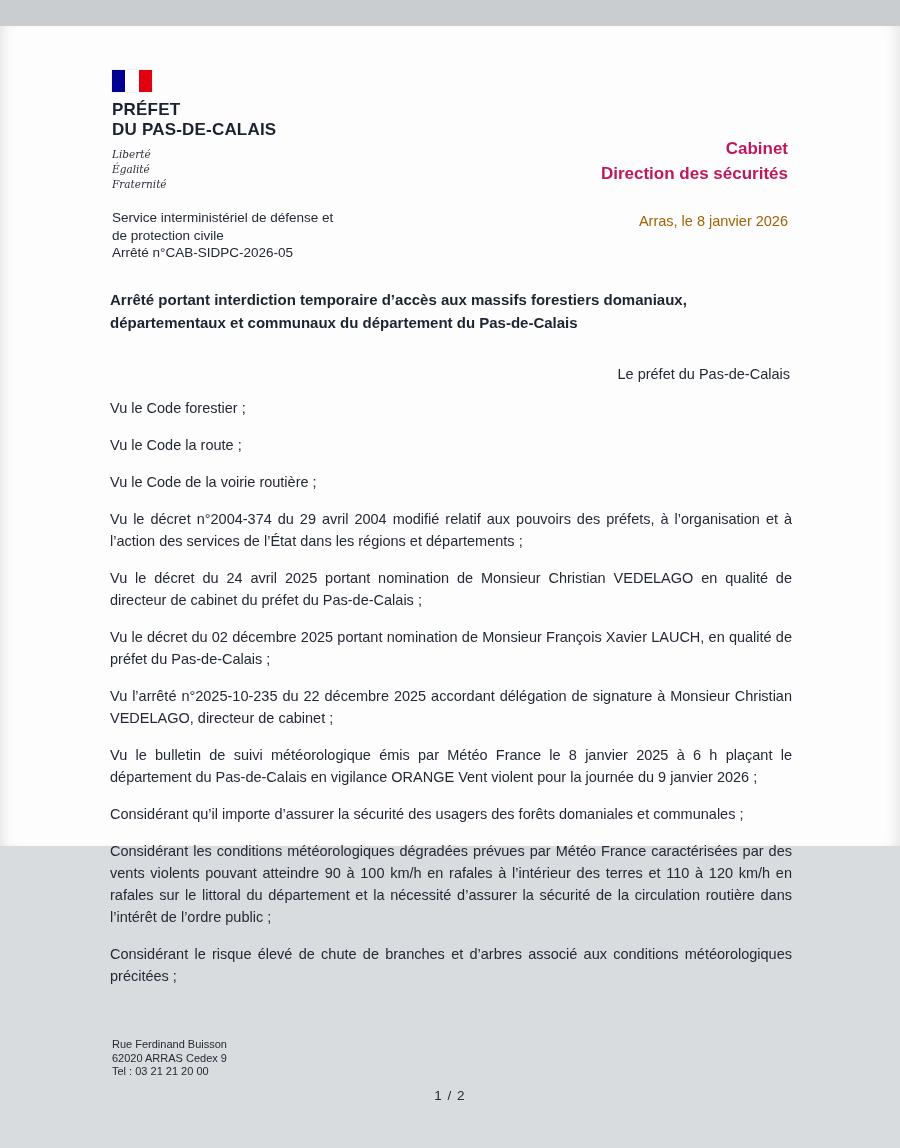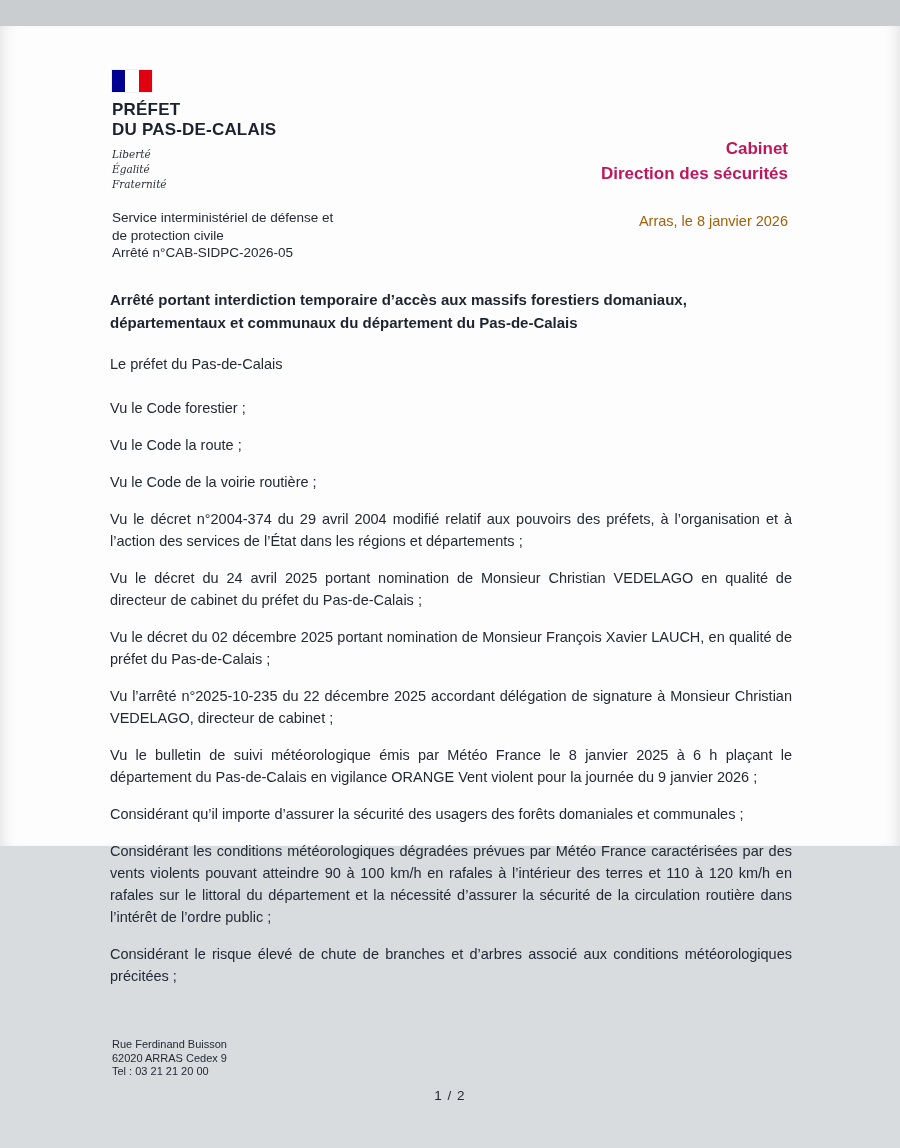--- a/index.html
+++ b/index.html
@@ -75,23 +75,23 @@
   
   .doc-title {
     position: absolute; top: 262px; left: 110px;
     width: 680px;
     text-align: left;
     font-size: 15px; font-weight: 700;
     line-height: 23px;
     color: #1e2330;
   }
   .doc-subtitle {
-    position: absolute; top: 330px; left: 110px;
+    position: absolute; top: 340px; left: 110px;
     width: 680px;
-    text-align: left;
+    text-align: right;
     font-size: 14.5px;
     color: #242936;
   }
 
   
   .body-text {
     position: absolute; top: 371px; left: 110px;
     width: 682px;
   }
   .body-text p {

